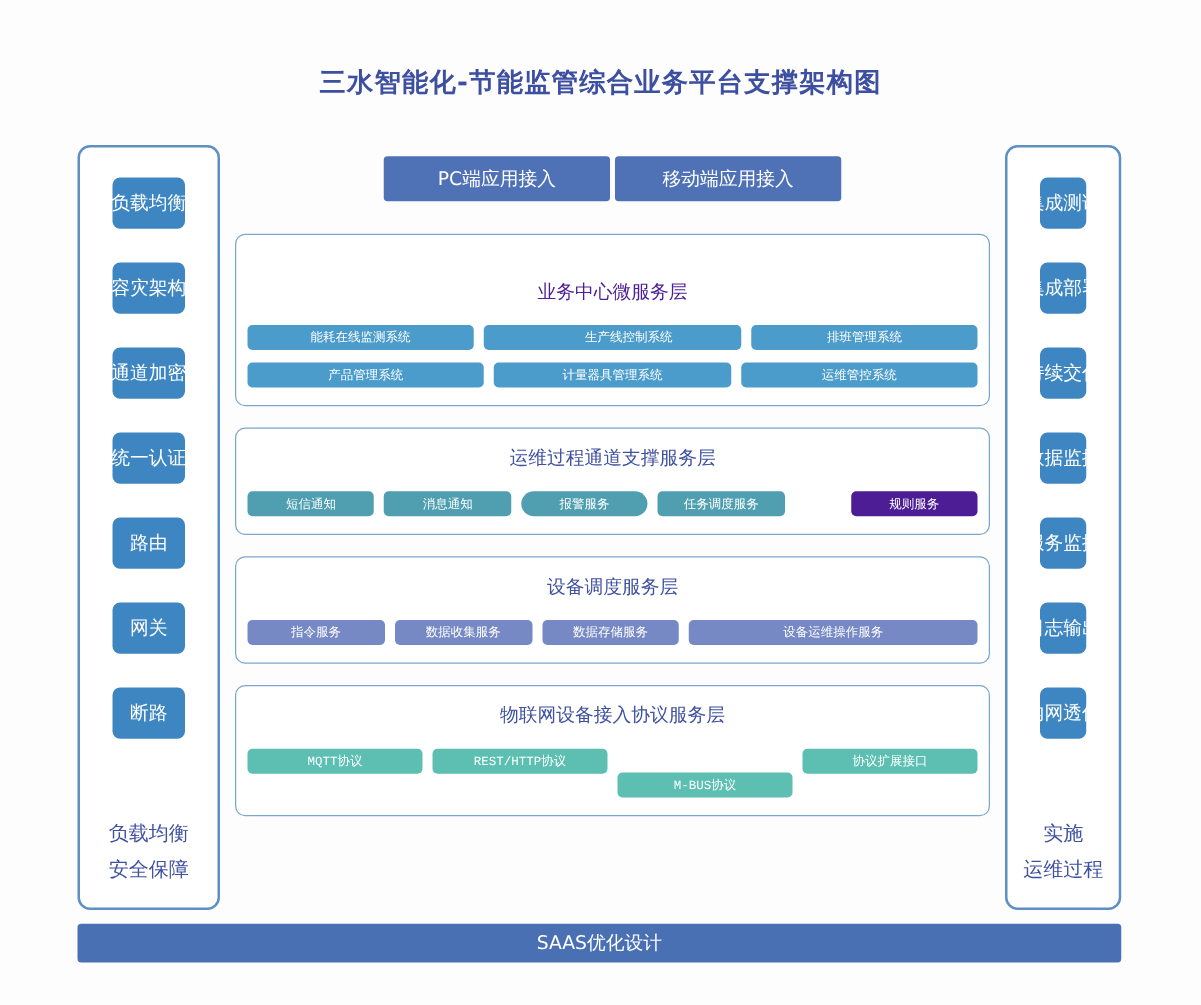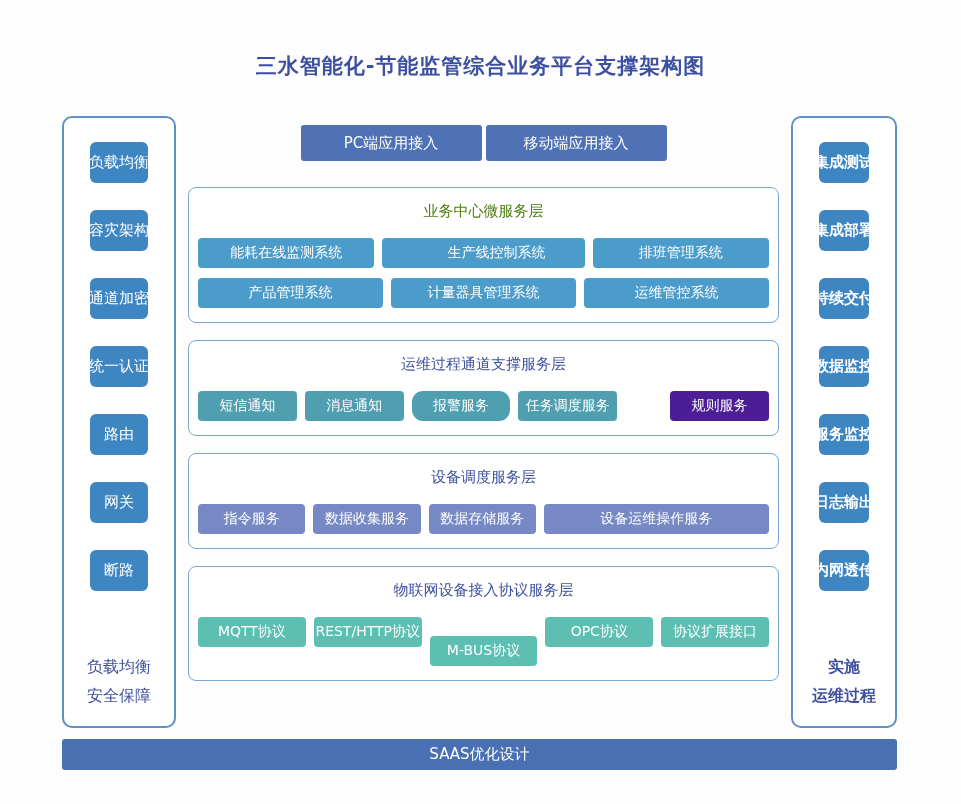--- a/index.html
+++ b/index.html
@@ -29,21 +29,21 @@
   
   .side-panel {
     box-sizing:border-box;
     height:612px;
     border-radius:10px;
     display:flex; flex-direction:column; align-items:center;
     padding:24px 26px 14px;
     background:#fff;
   }
   .side-panel.left  { width:114px; }
-  .side-panel.right { width:106px;font-weight:bold; }
+  .side-panel.right { width:93px; }
   .side-btn {
     width:100%; height:41px;
     border-radius:6px;
     color:#fff;
     display:flex; align-items:center; justify-content:center;
     font-size:15px;
     margin-bottom:27px;
     white-space:nowrap;
   }
   .side-footer {
@@ -75,26 +75,27 @@
   .section-title {
     text-align:center;
     font-size:15px;
     line-height:22px;
     margin-bottom:16px;
   }
   .btn-row { display:flex; gap:8px; margin-bottom:10px; }
   .btn-row:last-child { margin-bottom:0; }
   .svc-btn {
     flex:1;
-    height:30px;
+    height:20px;
     border-radius:4px;
     color:#fff;
     display:flex; align-items:center; justify-content:center;
-    font-size:14px;
+    font-size:10px;
     white-space:nowrap;
+    font-family:Liberation Mono, monospace;
   }
 
   .bottom-bar {
     margin:11px 64px 0 62px;
     height:31px;
     border-radius:3px;
     color:#fff;
     display:flex; align-items:center; justify-content:center;
     font-size:15px;
   }
@@ -123,21 +124,21 @@
       </div>
     </div>
 
     <div class="center-col">
       <div class="top-row" id="top-row">
           <div class="top-btn" style="background: rgb(79, 114, 182);">PC端应用接入</div>
           <div class="top-btn" style="background: rgb(79, 114, 182);">移动端应用接入</div>
         </div>
       <div id="sections">
           <div class="section" style="border: 1.5px solid rgb(123, 166, 208);">
-            <div class="section-title" style="color: #4d7c0f;">业务中心微服务层</div>
+            <div class="section-title" style="color: #4c1d95; margin-top: 22px;">业务中心微服务层</div>
             <div class="btn-row">
               <div class="svc-btn" style="background: rgb(76, 156, 203); flex: 1 1 0%;">能耗在线监测系统</div>
               <div class="svc-btn" style="background: rgb(76, 156, 203); flex: 1 1 0%; padding-left: 26px;">生产线控制系统</div>
               <div class="svc-btn" style="background: rgb(76, 156, 203); flex: 1 1 0%;">排班管理系统</div>
             </div>
             <div class="btn-row">
               <div class="svc-btn" style="background: rgb(76, 156, 203); flex: 1 1 0%;">产品管理系统</div>
               <div class="svc-btn" style="background: rgb(76, 156, 203); flex: 1 1 0%;">计量器具管理系统</div>
               <div class="svc-btn" style="background: rgb(76, 156, 203); flex: 1 1 0%;">运维管控系统</div>
             </div>
@@ -160,21 +161,20 @@
               <div class="svc-btn" style="background: rgb(118, 137, 196); flex: 1 1 0%;">数据存储服务</div>
               <div class="svc-btn" style="background: rgb(118, 137, 196); flex: 2.1 1 0%;">设备运维操作服务</div>
             </div>
           </div>
           <div class="section" style="border: 1.5px solid rgb(123, 166, 208);">
             <div class="section-title" style="color: rgb(63, 81, 159);">物联网设备接入协议服务层</div>
             <div class="btn-row">
               <div class="svc-btn" style="background: rgb(92, 191, 178); flex: 1 1 0%;">MQTT协议</div>
               <div class="svc-btn" style="background: rgb(92, 191, 178); flex: 1 1 0%;">REST/HTTP协议</div>
               <div class="svc-btn" style="background: rgb(92, 191, 178); flex: 1 1 0%; margin-top: 19px;">M-BUS协议</div>
-              <div class="svc-btn" style="background: rgb(92, 191, 178); flex: 1 1 0%;">OPC协议</div>
               <div class="svc-btn" style="background: rgb(92, 191, 178); flex: 1 1 0%;">协议扩展接口</div>
             </div>
           </div>
         </div>
     </div>
 
     <div class="side-panel right" id="right-panel" style="border: 2px solid rgb(94, 144, 196);">
       <div class="side-btn" style="background: rgb(62, 134, 193);">集成测试</div>
         <div class="side-btn" style="background: rgb(62, 134, 193);">集成部署</div>
         <div class="side-btn" style="background: rgb(62, 134, 193);">持续交付</div>

